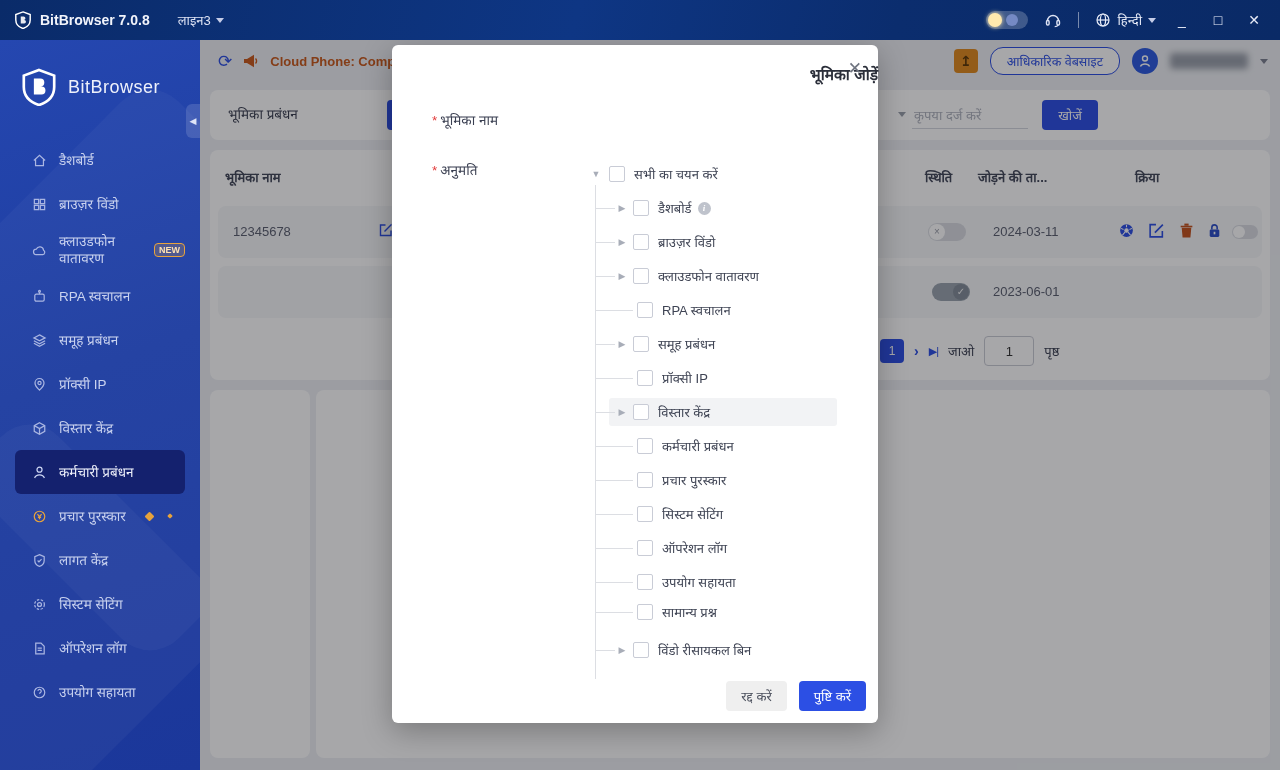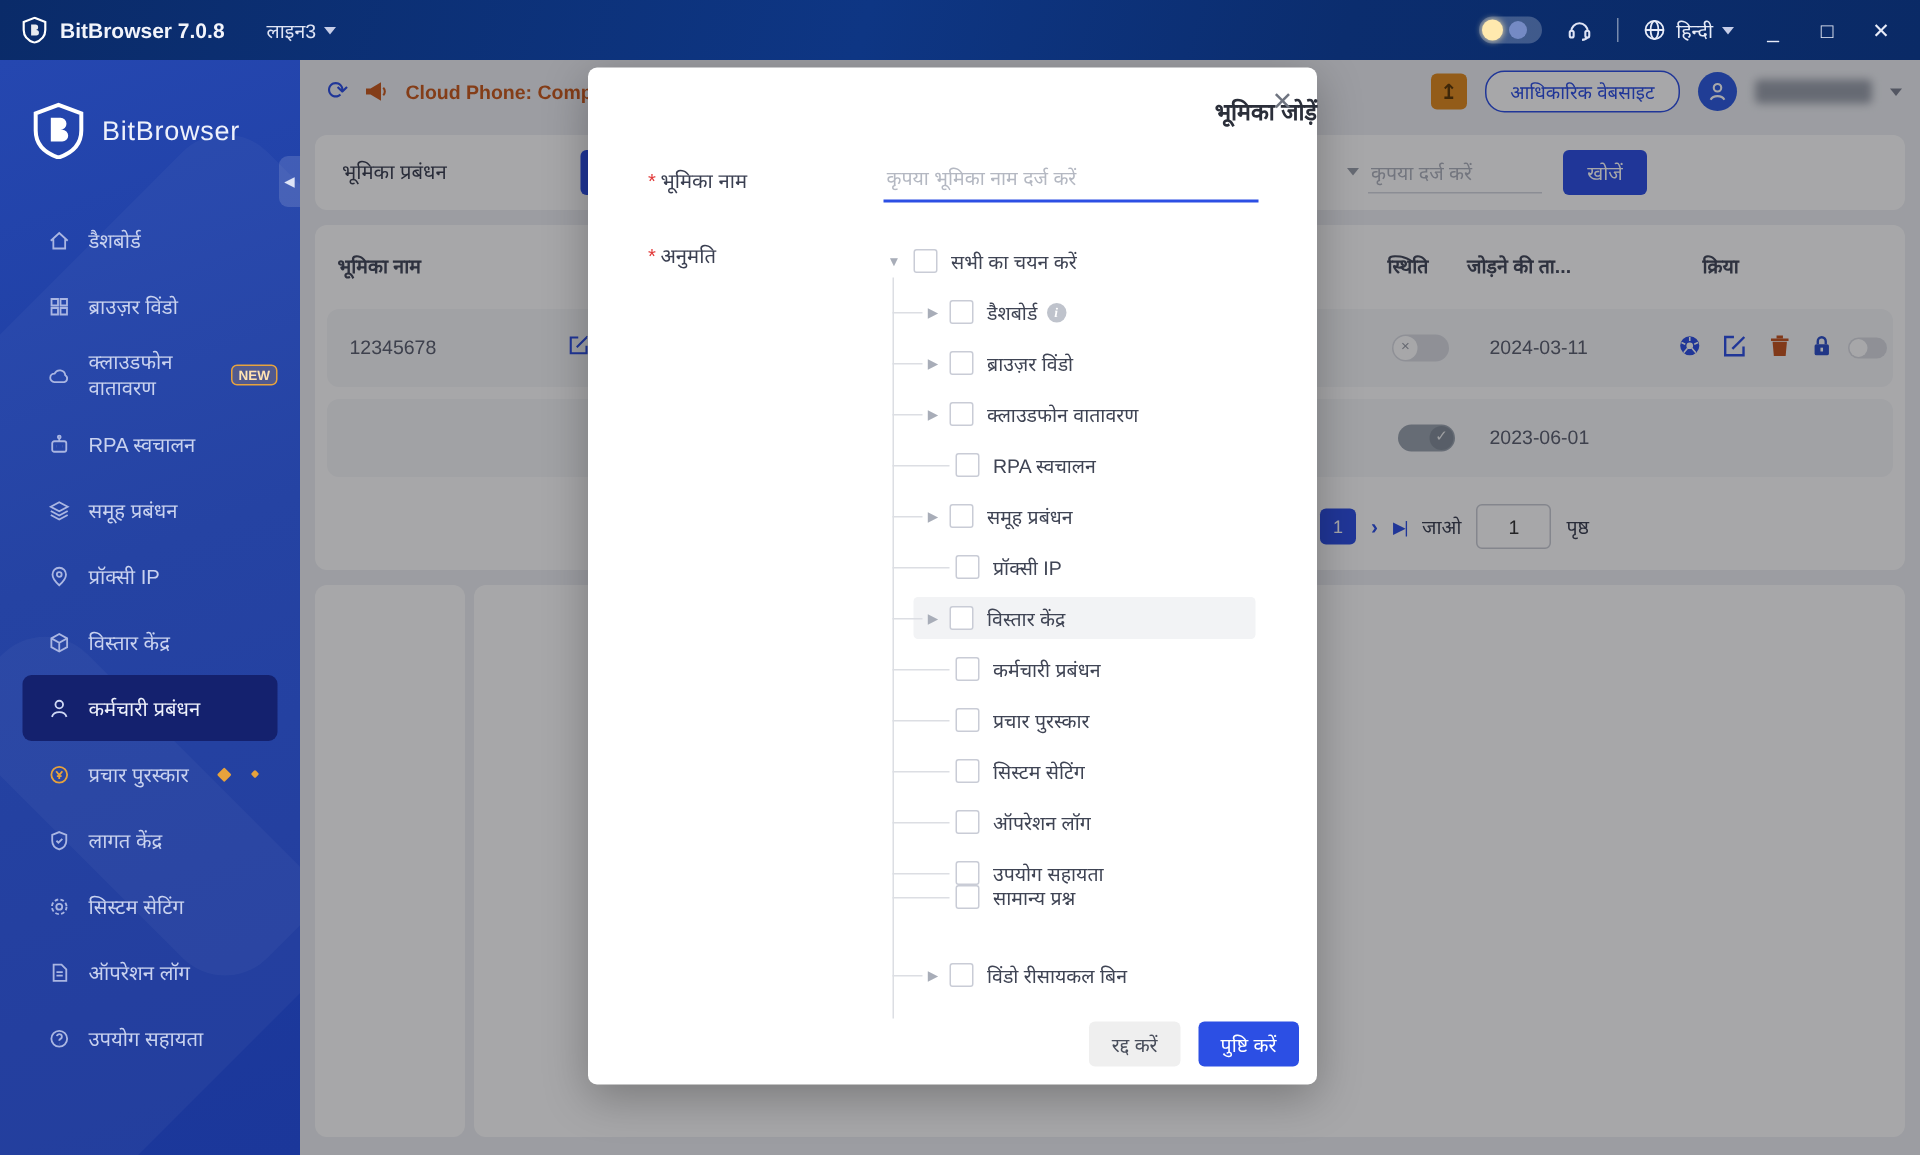--- a/index.html
+++ b/index.html
@@ -414,21 +414,20 @@
 
   <div class="overlay"></div>
 
   <div class="modal">
     <div class="m-title">भूमिका जोड़ें</div>
     <span class="m-close">✕</span>
 
     <span class="m-label" style="top:66px;">
       <span class="req">*</span><span>भूमिका नाम</span>
     </span>
-    <input class="m-input" placeholder="कृपया भूमिका नाम दर्ज करें" style="">
 
     <span class="m-label" style="top:116px;">
       <span class="req">*</span><span>अनुमति</span>
     </span>
 
     <div class="tree">
       <div class="vline"></div>
 
       <div class="trow root" style="top:0;">
         <span class="tarr">▼</span>
@@ -507,21 +506,21 @@
         <span class="cb"></span>
         <span class="tlabel">ऑपरेशन लॉग</span>
       </div>
 
       <div class="trow child leaf" style="top:408px;">
         <span class="stub"></span>
         <span class="cb"></span>
         <span class="tlabel">उपयोग सहायता</span>
       </div>
 
-      <div class="trow child leaf" style="top:424px;">
+      <div class="trow child leaf" style="top:438px;">
         <span class="stub"></span>
         <span class="cb"></span>
         <span class="tlabel">सामान्य प्रश्न</span>
       </div>
 
       <div class="trow child" style="top:476px;">
         <span class="stub"></span>
           <span class="tarr">▶</span>
         <span class="cb"></span>
         <span class="tlabel">विंडो रीसायकल बिन</span>

